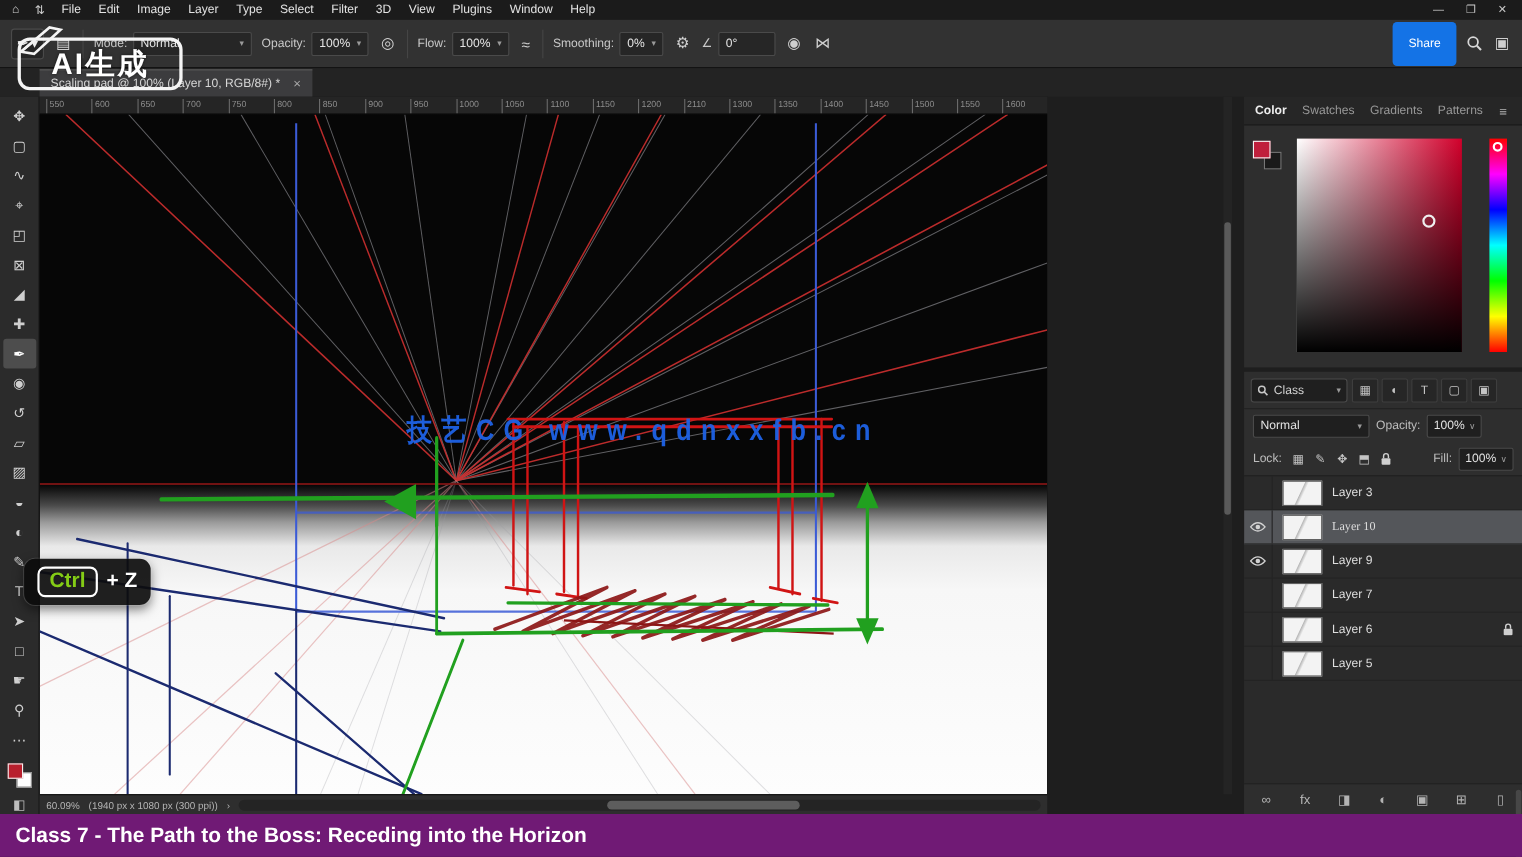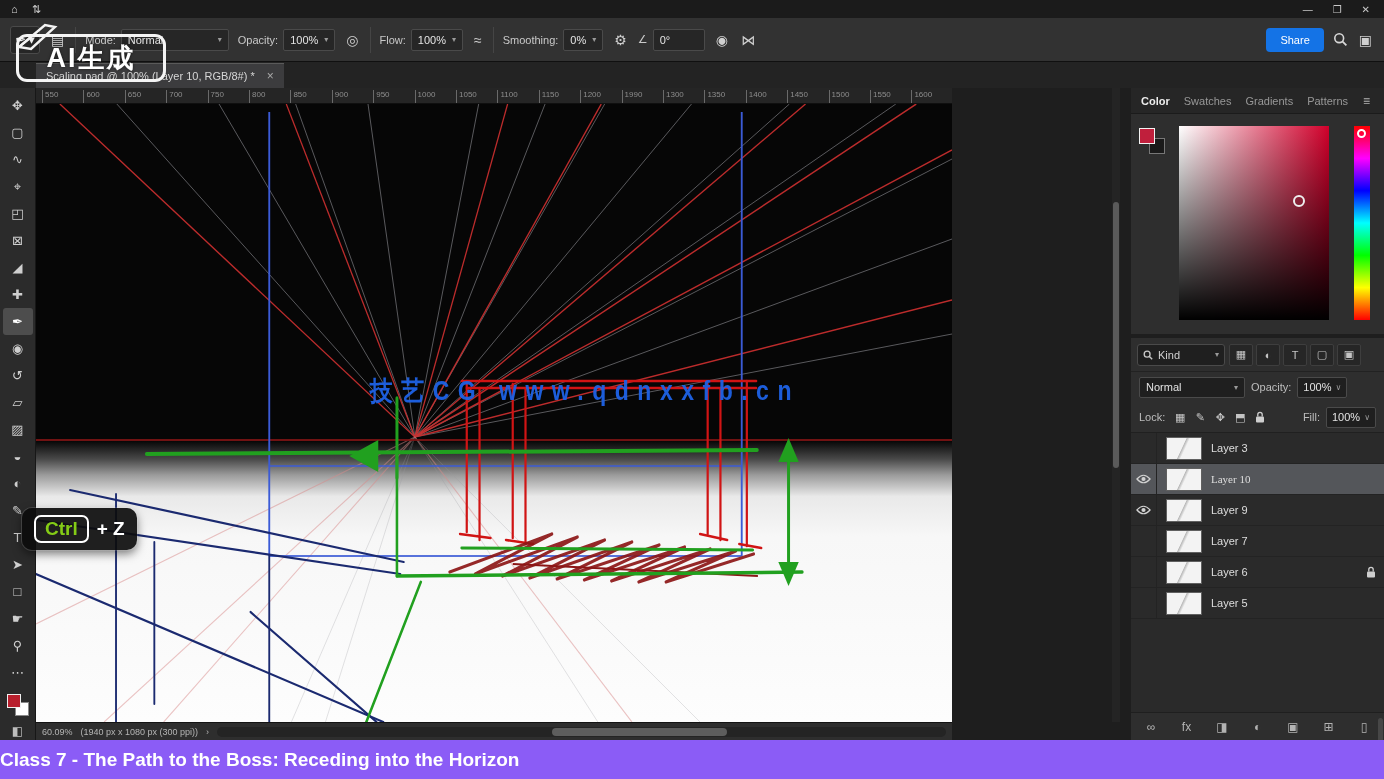--- a/index.html
+++ b/index.html
@@ -20,21 +20,21 @@
     border-bottom:1px solid #101010;display:flex;align-items:center;font-size:11px;color:#c9c9c9;
     gap:9px;padding:0 10px;}
   .opt-sep{width:1px;height:26px;background:#454545;}
   .opt-chip{width:30px;height:28px;background:#262626;border:1px solid #4a4a4a;border-radius:3px;
     display:flex;align-items:center;justify-content:center;color:#eee;font-size:13px;gap:2px;}
   .opt-group{display:flex;align-items:center;gap:5px;white-space:nowrap;}
   .opt-field{background:#262626;border:1px solid #4a4a4a;border-radius:2px;height:22px;
     display:flex;align-items:center;gap:6px;padding:0 6px;color:#e4e4e4;}
   .opt-field .arr{font-size:8px;color:#9a9a9a;}
   .opt-icon{font-size:14px;color:#cfcfcf;padding:0 2px;}
-  .share-btn{margin-left:auto;background:#1473e6;color:#fff;border-radius:4px;height:24px;
+  .share-btn{margin-left:auto;background:#1473e6;color:#fff;border-radius:4px;height:40px;
     padding:0 14px;display:flex;align-items:center;font-size:11px;}
   .mag{display:inline-flex;}
   
   .tab-bar{position:absolute;top:62px;left:0;right:0;height:26px;background:#232323;display:flex;align-items:flex-end;}
   .doc-tab{margin-left:36px;height:25px;background:#3c3c3e;color:#d6d6d6;font-size:11px;
     display:flex;align-items:center;padding:0 10px;gap:12px;border-top:1px solid #5a5a5a;}
   .tab-close{color:#aaa;font-size:12px;}
   
   .toolbar{position:absolute;top:88px;left:0;width:36px;bottom:39px;background:#2b2b2b;
     border-right:1px solid #171717;display:flex;flex-direction:column;align-items:center;padding-top:4px;}
@@ -106,29 +106,43 @@
   
   .ai-watermark{position:absolute;left:16px;top:34px;width:150px;height:48px;border:3px solid #f4f4f4;
     border-radius:11px;display:flex;align-items:center;justify-content:center;z-index:60;
     color:#fff;font-size:27px;font-weight:bold;letter-spacing:2px;text-shadow:0 0 3px rgba(0,0,0,.6);}
   .ai-pen{position:absolute;left:-4px;top:-16px;}
   .shortcut{position:absolute;left:22px;top:508px;z-index:50;background:rgba(12,12,12,.92);
     border-radius:10px;padding:7px 12px;display:flex;align-items:center;gap:8px;
     box-shadow:0 0 0 1px rgba(255,255,255,.14),0 4px 10px rgba(0,0,0,.5);}
   .keycap{border:2.5px solid #fff;border-radius:7px;padding:1px 9px;font-weight:bold;font-size:19px;color:#84cc16;}
   .keysuffix{font-weight:bold;font-size:19px;color:#fff;white-space:nowrap;}
-  .bottom-bar{position:absolute;left:0;right:0;bottom:0;height:39px;background:#8b5cf6;color:#fff;
-    display:flex;align-items:center;font-weight:bold;font-size:19px;}
+  .bottom-bar{position:absolute;left:0;right:0;bottom:0;height:39px;background:#701a75;color:#fff;
+    display:flex;align-items:center;font-weight:bold;font-size:19px;padding-left:14px;}
 </style>
 </head>
 <body>
 
 <div class="menu-bar">
   <span class="menu-home">⌂</span>
   <span class="menu-home">⇅</span>
+  <div class="menu-items">
+      <span class="menu-item">File</span>
+      <span class="menu-item">Edit</span>
+      <span class="menu-item">Image</span>
+      <span class="menu-item">Layer</span>
+      <span class="menu-item">Type</span>
+      <span class="menu-item">Select</span>
+      <span class="menu-item">Filter</span>
+      <span class="menu-item">3D</span>
+      <span class="menu-item">View</span>
+      <span class="menu-item">Plugins</span>
+      <span class="menu-item">Window</span>
+      <span class="menu-item">Help</span>
+    </div>
   <div class="win-controls">
     <span>—</span>
     <span>❐</span>
     <span>✕</span>
   </div>
 </div>
 
 <div class="options-bar">
   <span class="opt-chip">
     <span>✒</span>
@@ -279,21 +293,21 @@
       <span class="ruler-label" style="left:171.6px">750</span>
       <span class="ruler-label" style="left:213.0px">800</span>
       <span class="ruler-label" style="left:254.4px">850</span>
       <span class="ruler-label" style="left:295.8px">900</span>
       <span class="ruler-label" style="left:337.2px">950</span>
       <span class="ruler-label" style="left:378.6px">1000</span>
       <span class="ruler-label" style="left:420.0px">1050</span>
       <span class="ruler-label" style="left:461.4px">1100</span>
       <span class="ruler-label" style="left:502.8px">1150</span>
       <span class="ruler-label" style="left:544.2px">1200</span>
-      <span class="ruler-label" style="left:585.6px">1990</span>
+      <span class="ruler-label" style="left:585.6px">2110</span>
       <span class="ruler-label" style="left:627.0px">1300</span>
       <span class="ruler-label" style="left:668.4px">1350</span>
       <span class="ruler-label" style="left:709.8px">1400</span>
       <span class="ruler-label" style="left:751.2px">1450</span>
       <span class="ruler-label" style="left:792.6px">1500</span>
       <span class="ruler-label" style="left:834.0px">1550</span>
       <span class="ruler-label" style="left:875.4px">1600</span>
       <span class="ruler-label" style="left:916.8px">1650</span>
       <span class="ruler-label" style="left:958.2px">1700</span>
       <span class="ruler-label" style="left:999.6px">1750</span>
@@ -447,21 +461,21 @@
   <div class="layers-panel">
     <span class="panel-menu" style="position:absolute;top:256px;right:6px;">≡</span>
     <div class="filter-row">
       <span class="search-select">
         <span class="mag">
           <svg width="10" height="10" viewBox="0 0 15 15">
               <circle cx="6.2" cy="6.2" r="4.4" fill="none" stroke="#c8c8c8" stroke-width="2"></circle>
               <line x1="9.6" y1="9.6" x2="13.8" y2="13.8" stroke="#c8c8c8" stroke-width="2.2"></line>
             </svg>
         </span>
-        <span>Kind</span>
+        <span>Class</span>
         <span class="arr">▾</span>
       </span>
       <span style="display:flex;gap:3px;">
           <span class="f-icon">▦</span>
           <span class="f-icon">◐</span>
           <span class="f-icon">T</span>
           <span class="f-icon">▢</span>
           <span class="f-icon">▣</span>
         </span>
     </div>

